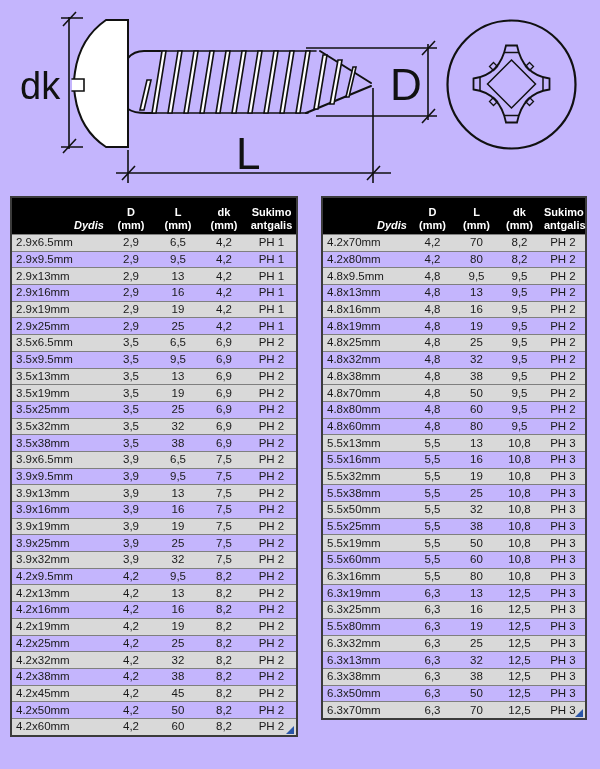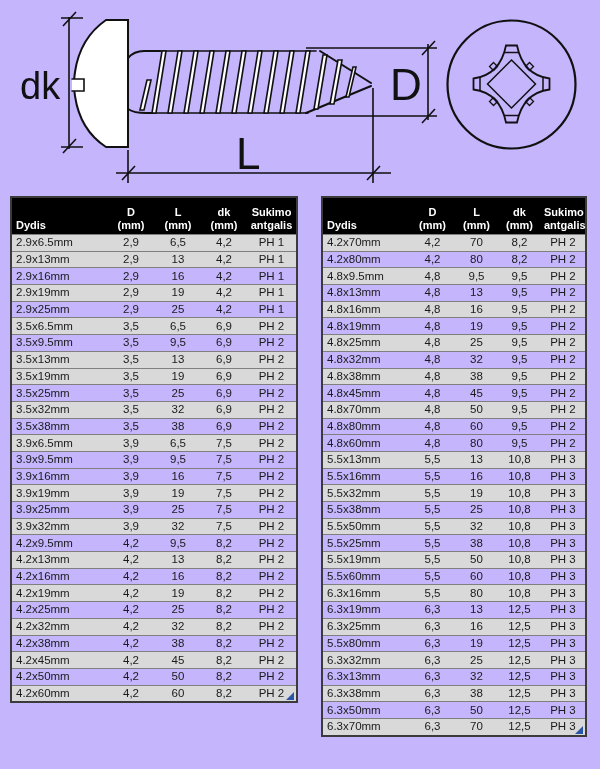--- a/index.html
+++ b/index.html
@@ -11,21 +11,21 @@
   .dim-label-big{font-size:44px;}
 
   .twrap{position:absolute;top:196px;}
   .twrap.left{left:10px;width:286px;}
   .twrap.right{left:321px;width:264px;}
   table.spec{border-collapse:collapse;table-layout:fixed;width:100%;
              border:2px solid #3b3b3b;}
   table.spec th{background:#000;color:#fff;font-weight:bold;font-size:11px;
                 line-height:13px;vertical-align:bottom;text-align:center;
                 padding:4px 3px 2px 3px;height:30px;white-space:pre-line;}
-  table.spec th.c0{text-align:left;padding-left:4px;}
+  table.spec th.c0{text-align:right;padding-left:4px;font-style:italic;}
   table.spec td{font-size:11.5px;color:#1a1a1a;text-align:center;height:15.7px;
                 line-height:13px;padding:0 3px;border-top:1px solid #7f7f7f;}
   table.spec td.c0{text-align:left;padding-left:4px;}
   table.spec tr.shade td{background:#d9d9d9;}
   .corner{position:absolute;right:2px;bottom:3px;width:0;height:0;
           border-left:8px solid transparent;border-bottom:8px solid #2a55a8;}
 </style>
 </head>
 <body>
 
@@ -118,20 +118,27 @@
         </tr>
       </thead>
       <tbody>
           <tr class="shade">
             <td class="c0">2.9x6.5mm</td>
             <td>2,9</td>
             <td>6,5</td>
             <td>4,2</td>
             <td>PH 1</td>
           </tr>
+          <tr>
+            <td class="c0">2.9x9.5mm</td>
+            <td>2,9</td>
+            <td>9,5</td>
+            <td>4,2</td>
+            <td>PH 1</td>
+          </tr>
           <tr class="shade">
             <td class="c0">2.9x13mm</td>
             <td>2,9</td>
             <td>13</td>
             <td>4,2</td>
             <td>PH 1</td>
           </tr>
           <tr>
             <td class="c0">2.9x16mm</td>
             <td>2,9</td>
@@ -206,20 +213,27 @@
             <td class="c0">3.9x6.5mm</td>
             <td>3,9</td>
             <td>6,5</td>
             <td>7,5</td>
             <td>PH 2</td>
           </tr>
           <tr>
             <td class="c0">3.9x9.5mm</td>
             <td>3,9</td>
             <td>9,5</td>
+            <td>7,5</td>
+            <td>PH 2</td>
+          </tr>
+          <tr class="shade">
+            <td class="c0">3.9x13mm</td>
+            <td>3,9</td>
+            <td>13</td>
             <td>7,5</td>
             <td>PH 2</td>
           </tr>
           <tr>
             <td class="c0">3.9x16mm</td>
             <td>3,9</td>
             <td>16</td>
             <td>7,5</td>
             <td>PH 2</td>
           </tr>
@@ -398,27 +412,20 @@
             <td>9,5</td>
             <td>PH 2</td>
           </tr>
           <tr class="shade">
             <td class="c0">4.8x38mm</td>
             <td>4,8</td>
             <td>38</td>
             <td>9,5</td>
             <td>PH 2</td>
           </tr>
-          <tr>
-            <td class="c0">4.8x45mm</td>
-            <td>4,8</td>
-            <td>45</td>
-            <td>9,5</td>
-            <td>PH 2</td>
-          </tr>
           <tr class="shade">
             <td class="c0">4.8x70mm</td>
             <td>4,8</td>
             <td>50</td>
             <td>9,5</td>
             <td>PH 2</td>
           </tr>
           <tr>
             <td class="c0">4.8x80mm</td>
             <td>4,8</td>

